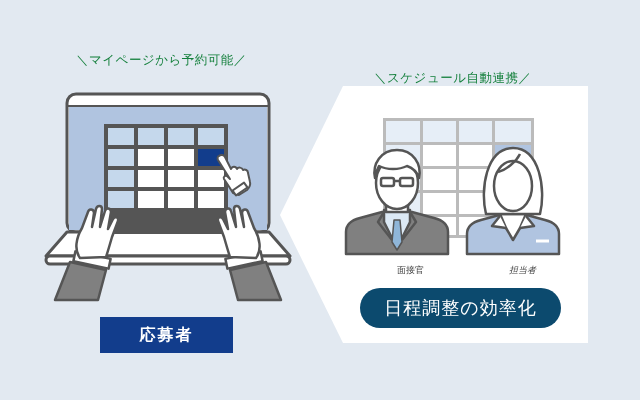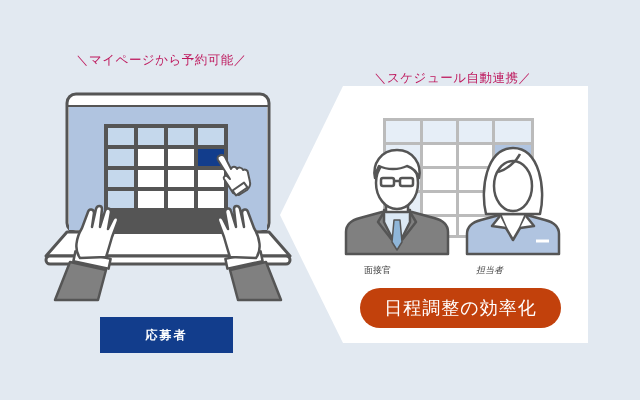--- a/index.html
+++ b/index.html
@@ -1,26 +1,26 @@
 <!DOCTYPE html>
 <html><head>
 <meta charset="utf-8">
 <style>
   html,body{margin:0;padding:0;}
   body{width:640px;height:400px;background:#e2e9f1;position:relative;overflow:hidden;font-family:"DejaVu Sans","Liberation Sans",sans-serif;}
-  .caption{position:absolute;font-size:12.5px;color:#be185d;letter-spacing:0.5px;white-space:nowrap;font-family:Liberation Mono, monospace;}
+  .caption{position:absolute;font-size:12.5px;color:#15803d;letter-spacing:0.5px;white-space:nowrap;font-family:Liberation Mono, monospace;}
   #cap-left{left:76px;top:52px;}
   #cap-right{left:374px;top:52px;margin-top:18px;}
   svg{position:absolute;left:0;top:0;}
-  .role-label{position:absolute;background:#123d8c;color:#fff;font-size:12px;font-weight:bold;text-align:center;letter-spacing:2px;}
+  .role-label{position:absolute;background:#123d8c;color:#fff;font-size:16px;font-weight:bold;text-align:center;letter-spacing:2px;}
   #applicant-label{left:100px;top:317px;width:133px;height:36px;line-height:36px;}
-  .person-label{position:absolute;font-size:9px;color:#444;text-align:left;width:60px;}
+  .person-label{position:absolute;font-size:9px;color:#444;text-align:right;width:60px;}
   #interviewer-label{left:364px;top:264px;}
   #staff-label{left:476px;top:264px;font-style:italic;}
-  #efficiency-pill{position:absolute;left:360px;top:288px;width:201px;height:40px;border-radius:20px;background:#c2410c;color:#fff;font-size:18px;line-height:40px;text-align:center;letter-spacing:1px;}
+  #efficiency-pill{position:absolute;left:360px;top:288px;width:201px;height:40px;border-radius:20px;background:#0c4a6e;color:#fff;font-size:18px;line-height:40px;text-align:center;letter-spacing:1px;}
 </style>
 </head>
 <body>
 
 <div class="caption" id="cap-left">＼マイページから予約可能／</div>
 <div class="caption" id="cap-right">＼スケジュール自動連携／</div>
 
 <svg width="640" height="400" viewBox="0 0 640 400">
 
   <g>

